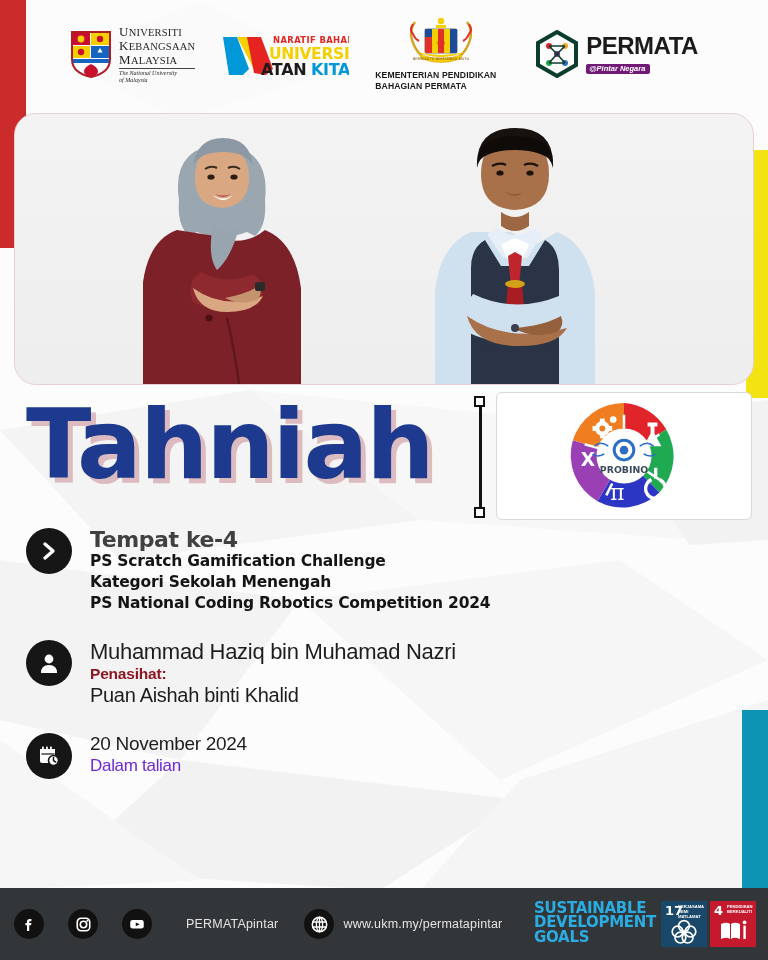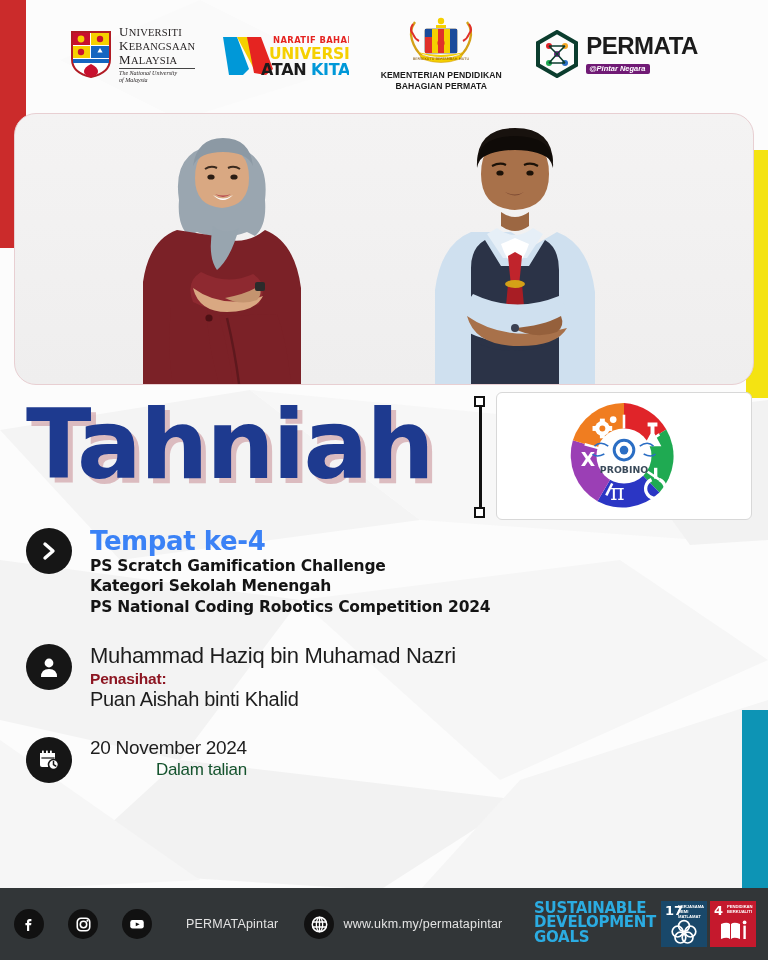--- a/index.html
+++ b/index.html
@@ -55,21 +55,21 @@
   .crest-text .l1 { font-family: "Liberation Serif", serif; font-size: 10.5px; color: #231f20; letter-spacing: .2px; }
   .crest-text .l1 span.cap { font-size: 13px; }
   .crest-text .l2 {
     font-family: "Liberation Serif", serif; font-size: 6px; font-style: italic;
     color: #231f20; border-top: .8px solid #444; margin-top: 1px; padding-top: 1px; line-height: 1.15;
   }
 
   .logo-narratif { width: 128px; }
   .logo-narratif svg { display: block; width: 100%; }
 
-  .logo-ministry { text-align: center; width: 132px; }
+  .logo-ministry { width: 132px; }
   .logo-ministry .crestimg { height: 52px; display: flex; justify-content: center; }
   .logo-ministry .mtext {
     font-size: 8.6px; font-weight: bold; color: #1a1a1a;
     line-height: 1.25; margin-top: 2px; letter-spacing: .1px;
   }
 
   .logo-permata { display: flex; align-items: center; gap: 5px; justify-content: center; }
   .permata-words { line-height: 1; }
   .permata-words .pw1 {
     font-size: 24px; font-weight: bold; color: #1b1b1b;
@@ -127,40 +127,40 @@
   .row { display: flex; align-items: flex-start; gap: 18px; }
   .row + .row { margin-top: 26px; }
 
   .icon-circle {
     flex: 0 0 auto; width: 46px; height: 46px; border-radius: 50%;
     background: #161616; display: flex; align-items: center; justify-content: center;
   }
 
   .place {
     font-family: "DejaVu Sans", sans-serif;
-    font-size: 26px; font-weight: bold; color: #3b82f6;
+    font-size: 22px; font-weight: bold; color: #404040;
     line-height: 1.06; letter-spacing: -.4px;
   }
   .place-sub {
     font-family: "DejaVu Sans", sans-serif;
     font-size: 15.5px; font-weight: bold; color: #141414;
     line-height: 1.28; letter-spacing: -.2px; margin-top: 1px;
   }
 
   .pname {
     font-size: 22px; color: #1d1d1d; line-height: 1.12; letter-spacing: -.3px;
   }
   .advisor-label {
     font-size: 15.5px; font-weight: bold; color: #8d1622;
     line-height: 1.15; margin-top: 1px; letter-spacing: -.2px;
   }
   .advisor-name { font-size: 20px; color: #1d1d1d; line-height: 1.2; letter-spacing: -.3px; }
 
   .date-main { font-size: 19px; color: #1d1d1d; line-height: 1.18; letter-spacing: -.3px; }
-  .date-sub  { font-size: 17px; color: #14532d; line-height: 1.2; letter-spacing: -.3px; text-align: right; }
+  .date-sub  { font-size: 17px; color: #6d28d9; line-height: 1.2; letter-spacing: -.3px; }
 
   .row-place { margin-top: 0; }
   .row-person { margin-top: 30px; }
   .row-date { margin-top: 34px; }
 
   
   .footer {
     position: absolute; left: 0; bottom: 0; width: 768px; height: 72px;
     background: #323638; display: flex; align-items: center; z-index: 8;
   }

